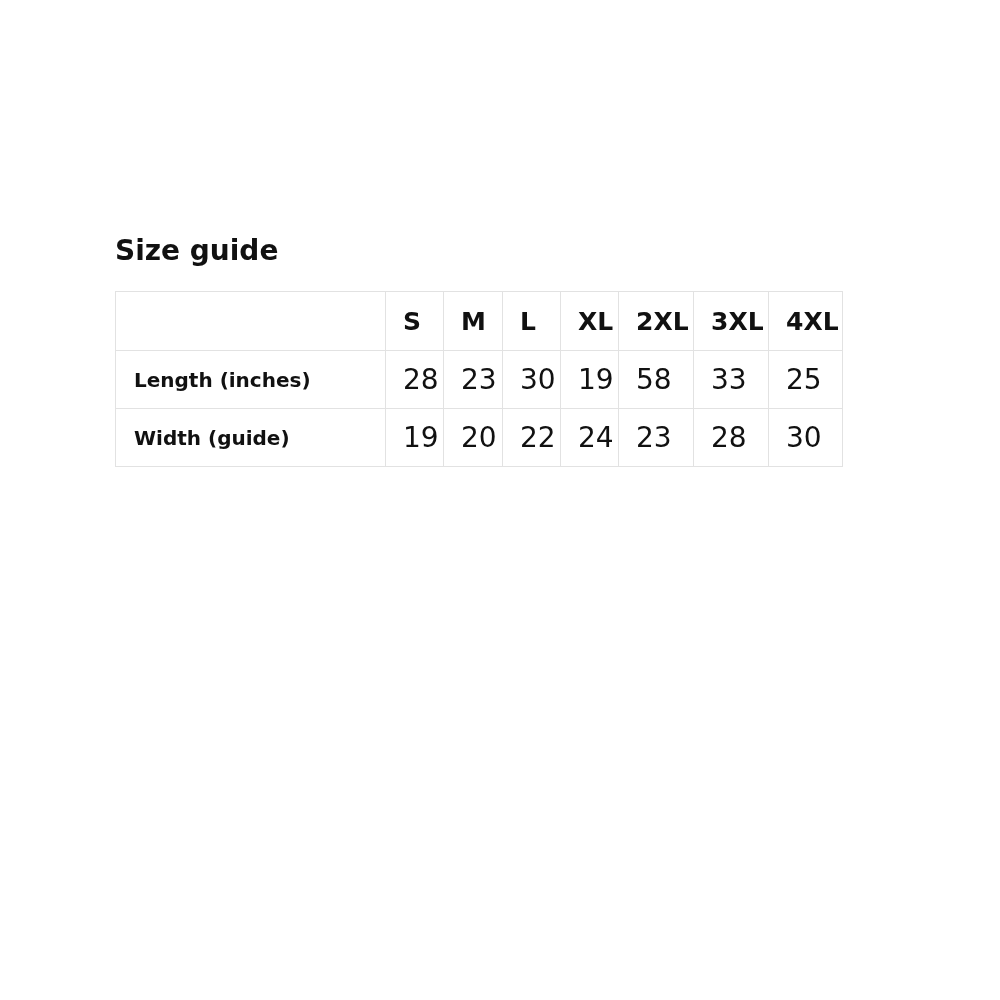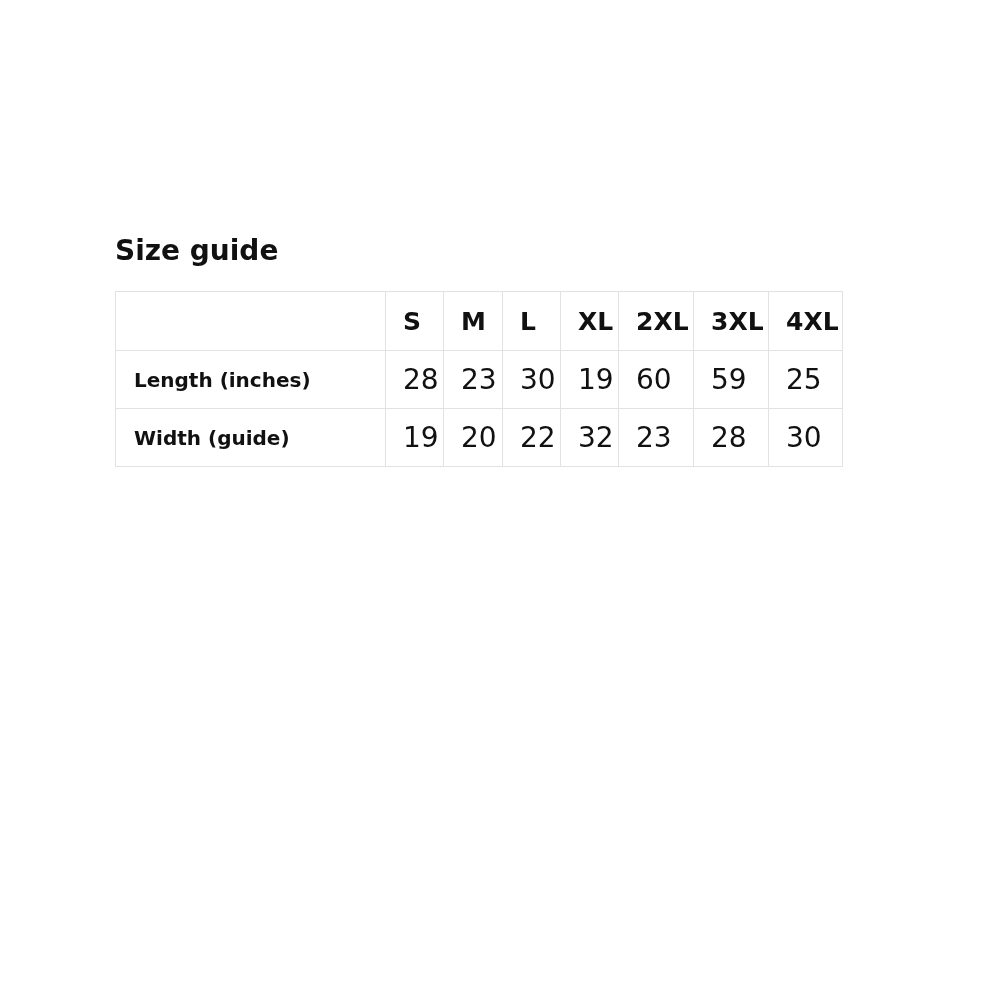--- a/index.html
+++ b/index.html
@@ -99,30 +99,30 @@
           <th>4XL</th>
         </tr>
       </thead>
       <tbody>
         <tr>
           <td class="row-label">Length (inches)</td>
           <td>28</td>
           <td>23</td>
           <td>30</td>
           <td>19</td>
-          <td>60</td>
-          <td>59</td>
+          <td>58</td>
+          <td>33</td>
           <td>25</td>
         </tr>
         <tr>
           <td class="row-label">Width (guide)</td>
           <td>19</td>
           <td>20</td>
           <td>22</td>
-          <td>32</td>
+          <td>24</td>
           <td>23</td>
           <td>28</td>
           <td>30</td>
         </tr>
       </tbody>
     </table>
   </div>
 </div>
 
 </body></html>

